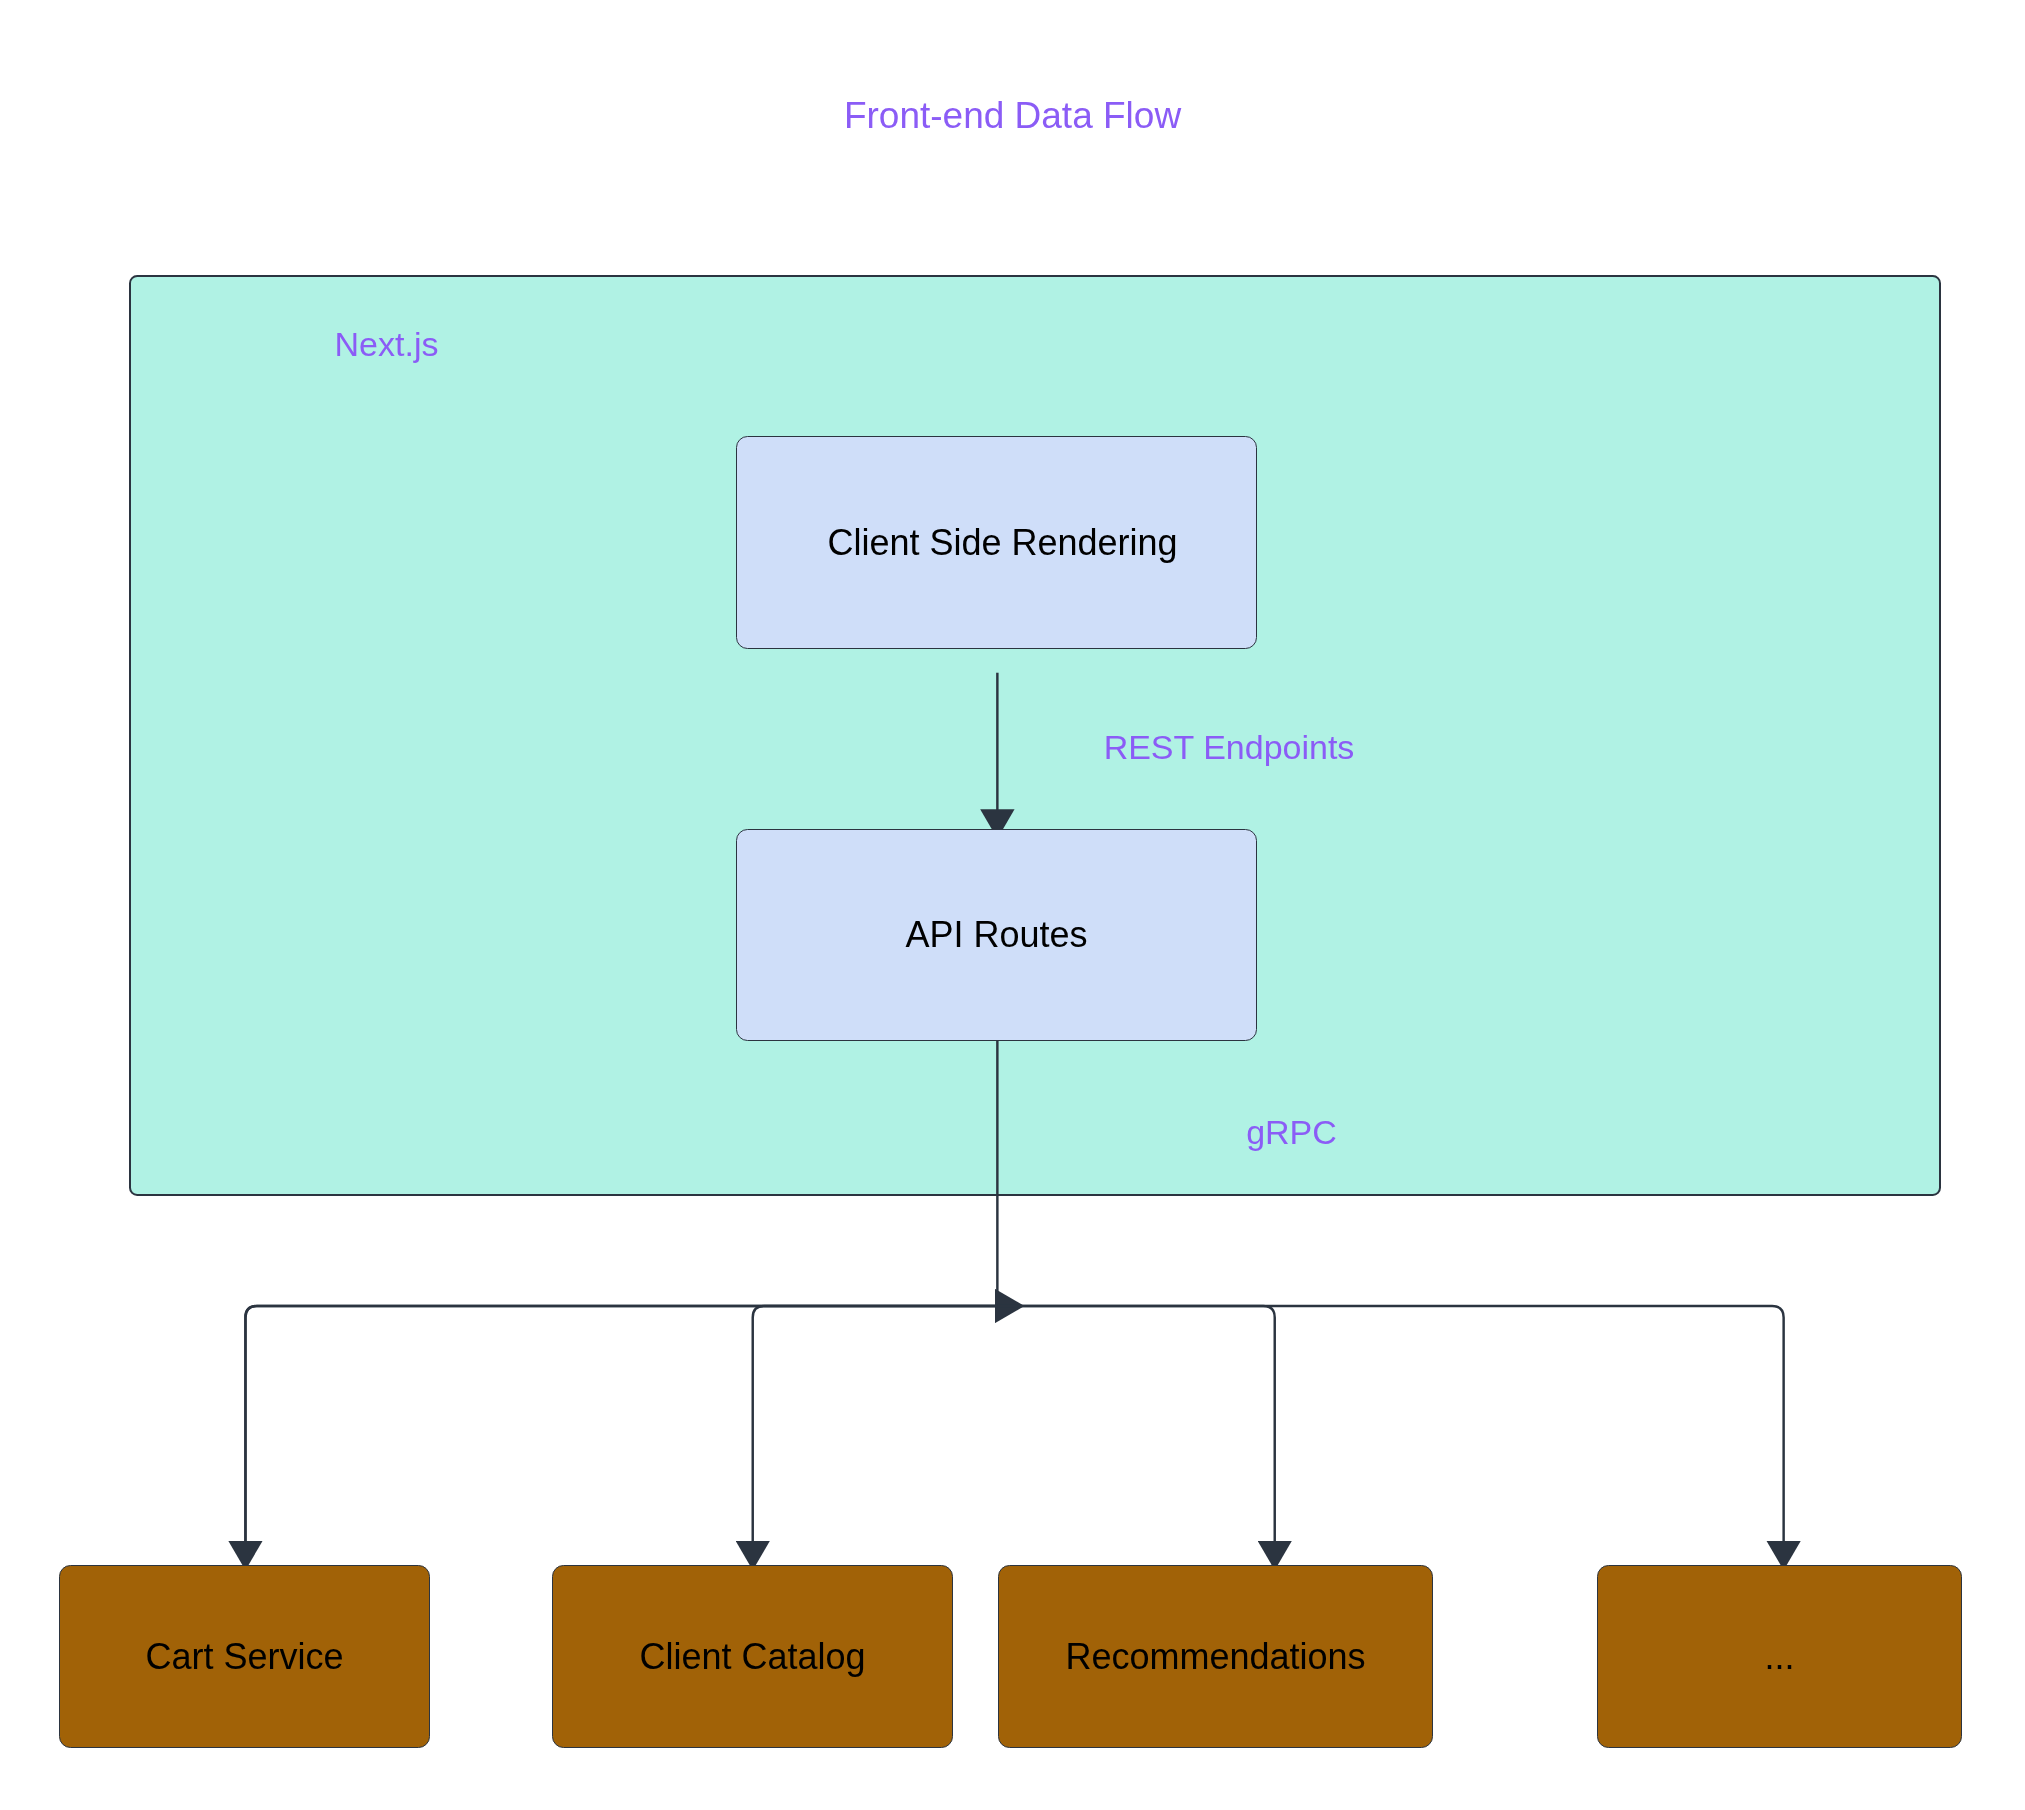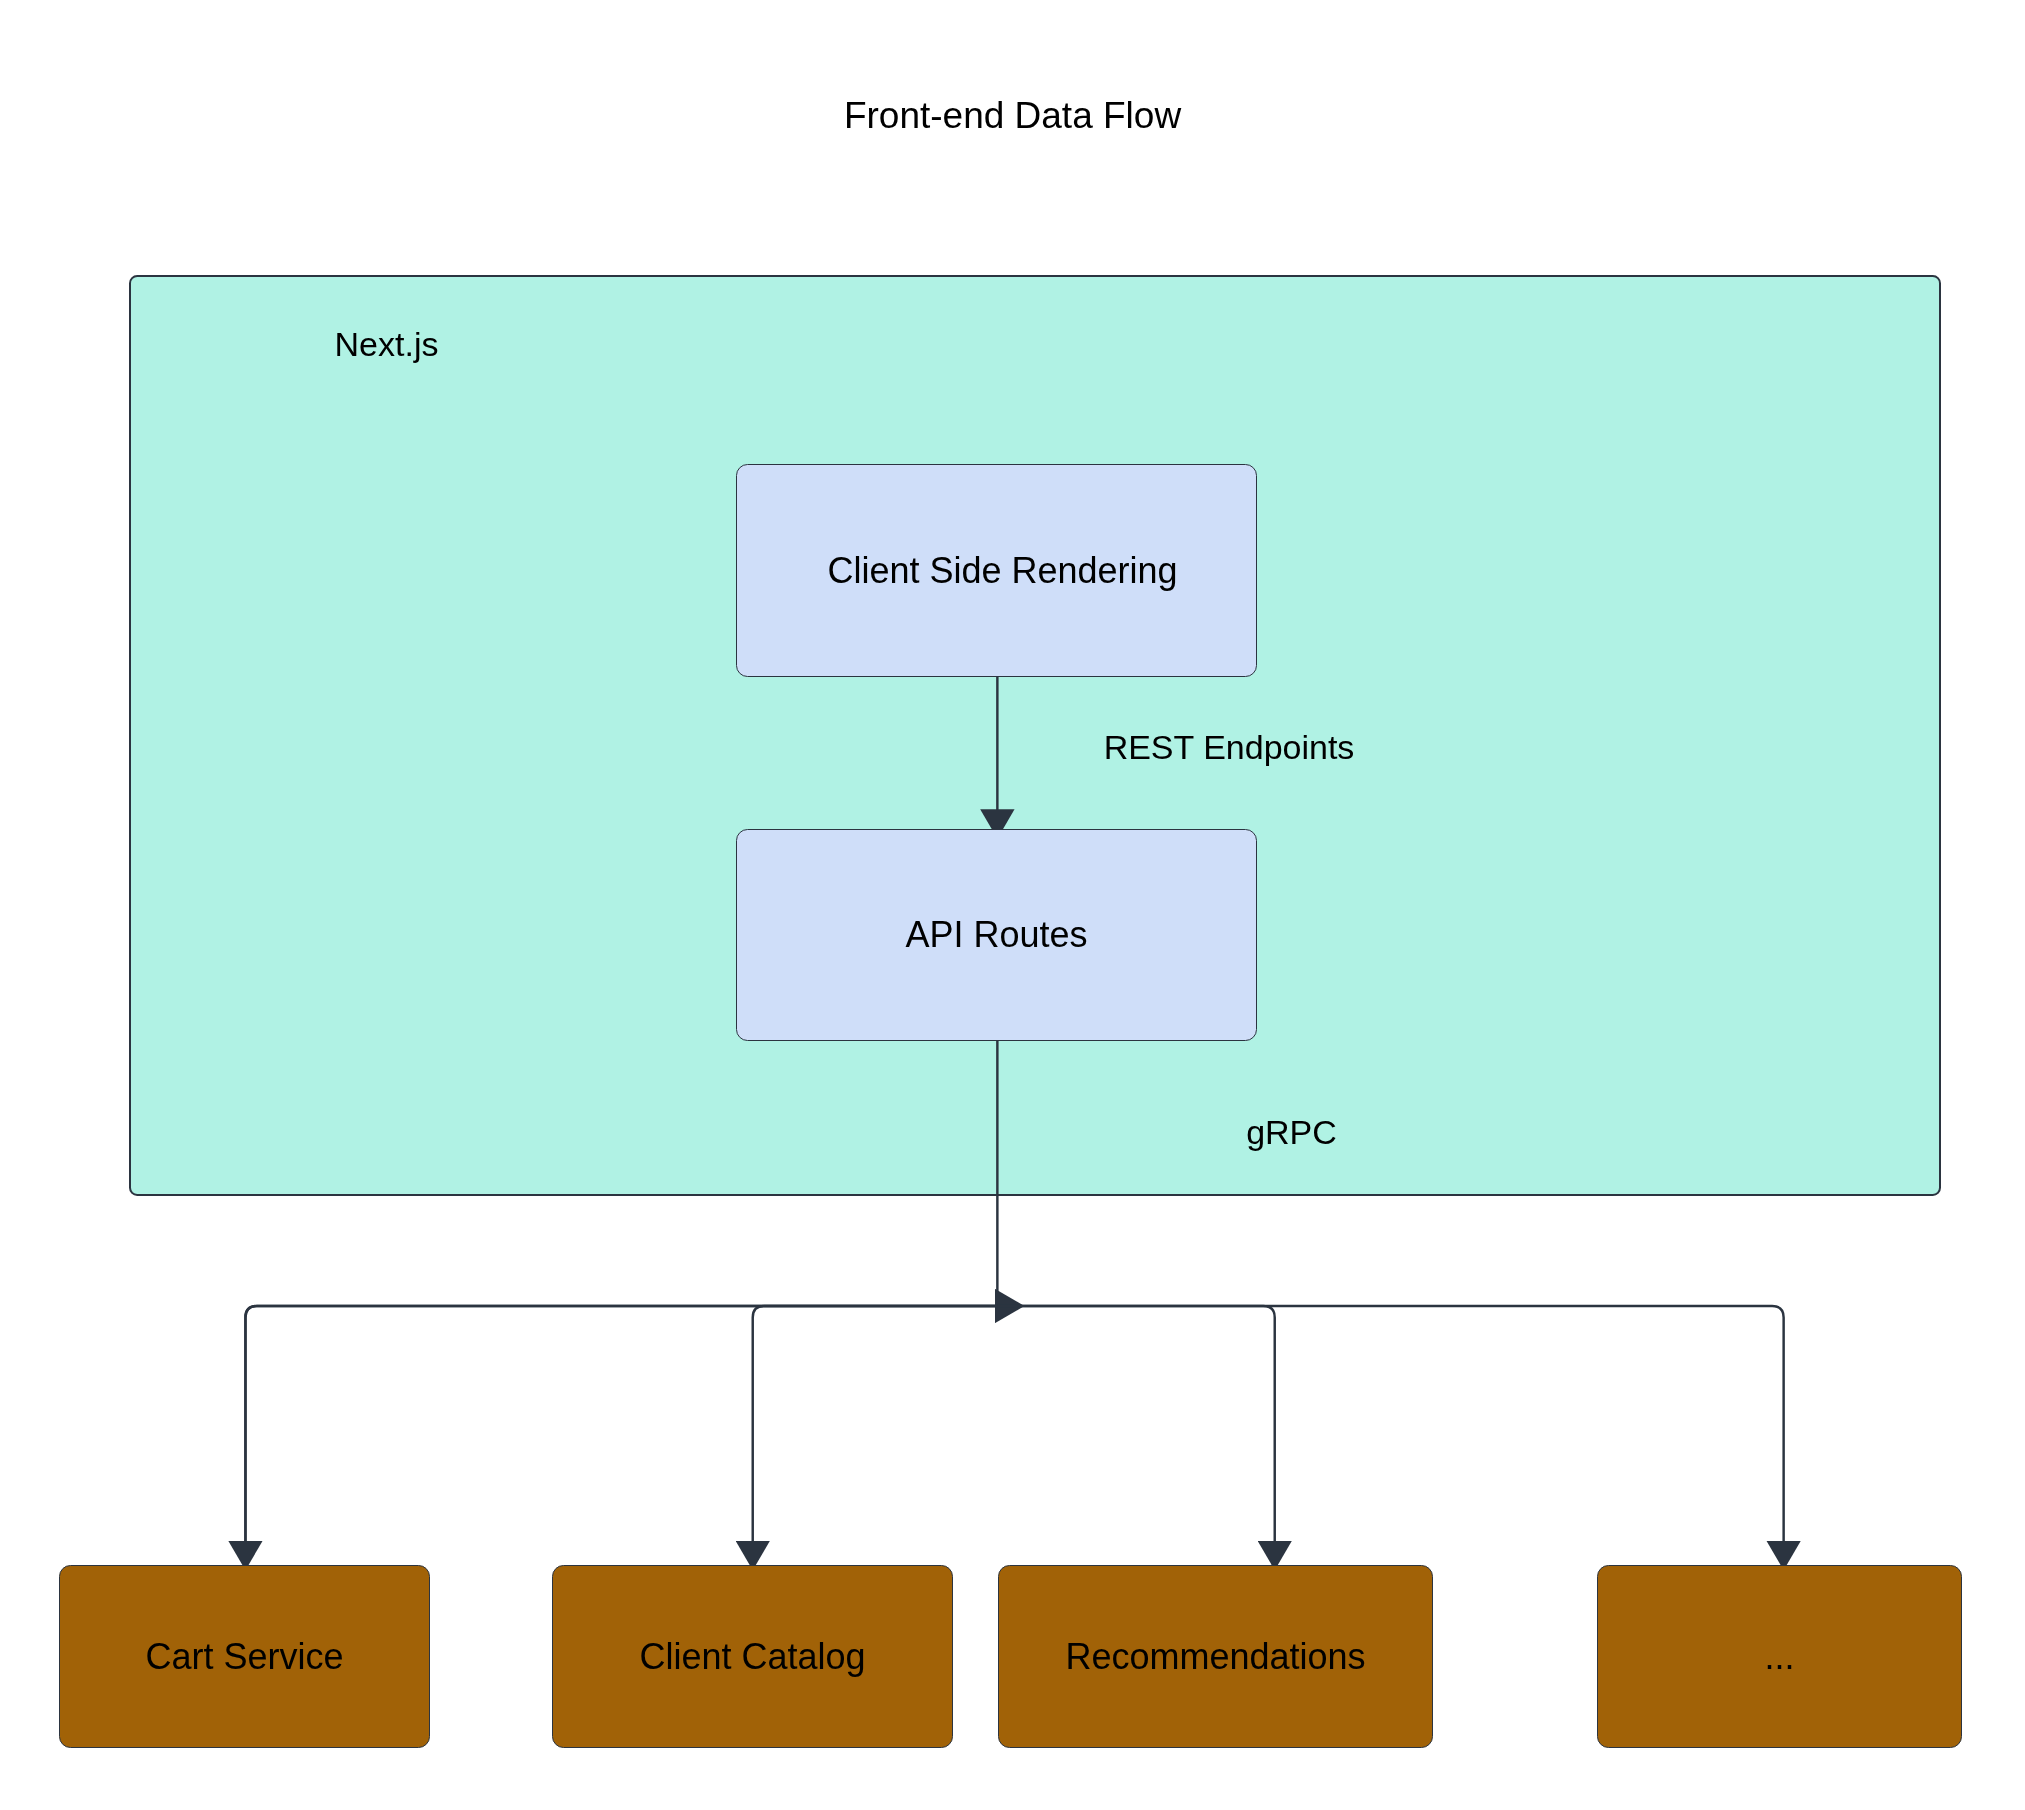--- a/index.html
+++ b/index.html
@@ -19,21 +19,21 @@
   }
   #diagram-svg {
     position: absolute;
     left: 0;
     top: 0;
     width: 2025px;
     height: 1811px;
   }
   .lbl {
     position: absolute;
-    color: #000000;
+    color: #8b5cf6;
     white-space: nowrap;
     line-height: 1;
   }
   .diagram-title {
     font-size: 37px;
     left: 0;
     width: 2025px;
     text-align: center;
     top: 97px;
   }
@@ -114,21 +114,21 @@
 
     <g>
       <path d="M1219,1596 L1544,1596 Q1558,1596 1558,1610 L1558,1886" stroke="#2b3440" stroke-width="3" fill="none" marker-end="url(#arrowhead)"></path>
     </g>
 
     <g>
       <path d="M1219,1596 L2166,1596 Q2180,1596 2180,1610 L2180,1886" stroke="#2b3440" stroke-width="3" fill="none" marker-end="url(#arrowhead)"></path>
     </g>
   </svg>
 
-  <div class="node-box box-csr" style="left:736px; top:464px; width:521px; height:213px;padding-left:12px;">
+  <div class="node-box box-csr" style="left:736px; top:436px; width:521px; height:213px;padding-left:12px;">
     <span class="node-label">Client Side Rendering</span>
   </div>
 
   <div class="lbl edge-label" style="left:1049px; top:730px; width:360px;">REST Endpoints</div>
 
   <div class="node-box box-api" style="left:736px; top:829px; width:521px; height:212px;">
     <span class="node-label">API Routes</span>
   </div>
 
   <div class="lbl edge-label" style="left:1169px; top:1115px; width:245px;">gRPC</div>

